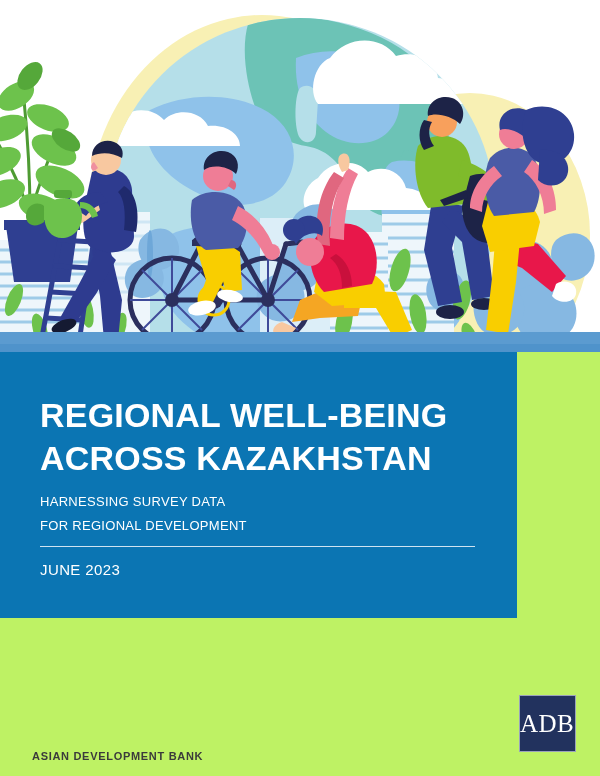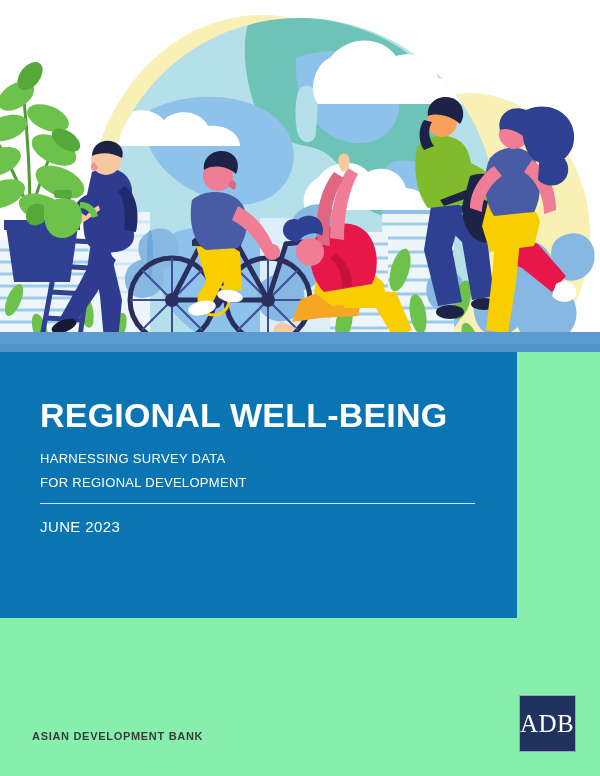--- a/index.html
+++ b/index.html
@@ -8,21 +8,21 @@
     padding: 0;
     background: #ffffff;
   }
   body {
     font-family: "Liberation Sans", sans-serif;
   }
   .cover {
     position: relative;
     width: 600px;
     height: 776px;
-    background: #86efac;
+    background: #bef264;
     overflow: hidden;
   }
 
   
   .illustration {
     position: absolute;
     left: 0; top: 0;
     width: 600px;
     height: 352px;
     overflow: hidden;
@@ -77,21 +77,21 @@
     color: #ffffff;
     font-size: 15px;
     letter-spacing: 0.4px;
     margin: 14px 0 8px 0;
   }
 
   
   .footer-org {
     position: absolute;
     left: 32px;
-    top: 730px;
+    top: 750px;
     font-size: 11px;
     font-weight: bold;
     letter-spacing: 0.7px;
     color: #3b3b3b;
     text-align: right;
   }
   .adb-logo {
     position: absolute;
     left: 519px;
     top: 695px;
@@ -453,20 +453,21 @@
 
         <rect x="0" y="332" width="600" height="20" fill="#5b9bd0"></rect>
         <rect x="0" y="344" width="600" height="8" fill="#4f93cb"></rect>
       </g>
     </svg>
   </div>
 
   <div class="title-banner">
     <div class="title-block">
       <h1 class="main-title">REGIONAL WELL-BEING</h1>
+      <h1 class="main-title">ACROSS KAZAKHSTAN</h1>
       <div class="subtitle">
         <span class="sub-line">HARNESSING SURVEY DATA</span>
         <span class="sub-line">FOR REGIONAL DEVELOPMENT</span>
       </div>
       <div class="rule"></div>
       <div class="date">JUNE 2023</div>
     </div>
   </div>
 
   <div class="footer-org">ASIAN DEVELOPMENT BANK</div>

